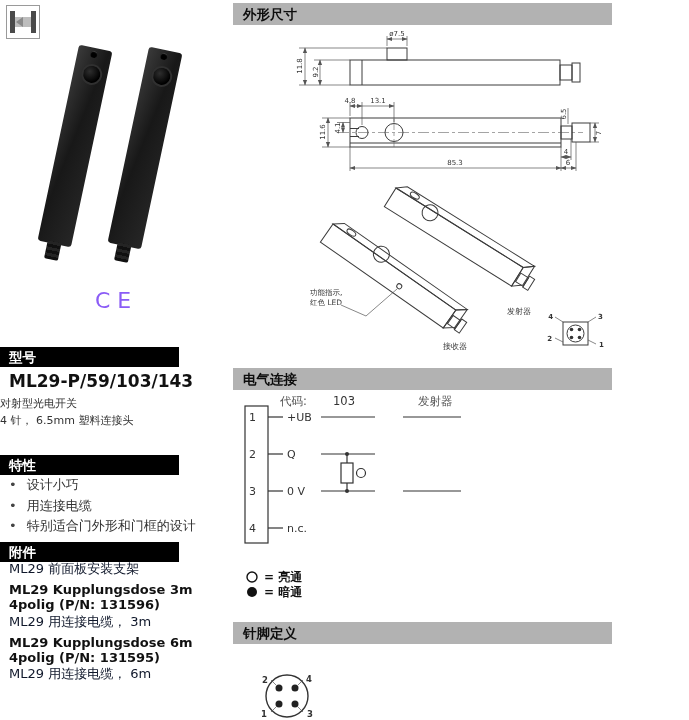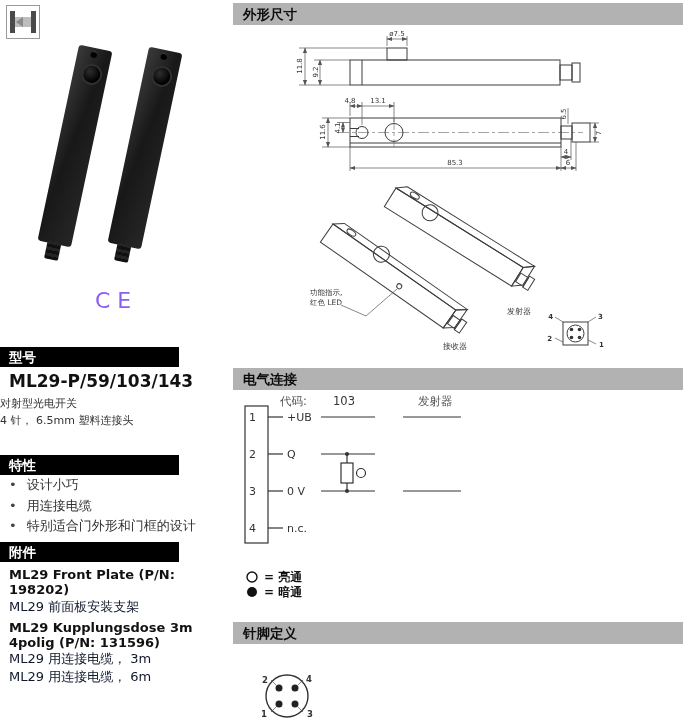--- a/index.html
+++ b/index.html
@@ -26,21 +26,21 @@
       font-size:13.5px;font-weight:bold;line-height:20px;padding-left:9px;box-sizing:border-box;}
   .model-name{position:absolute;left:9px;top:371px;font-size:17px;font-weight:bold;color:#111;}
   .model-desc{position:absolute;left:0;font-size:11px;color:#333;}
   .features{position:absolute;left:9px;top:478px;width:212px;}
   .feature-row{display:flex;gap:10px;font-size:13px;color:#333;margin-bottom:7px;line-height:1.05;}
   .feature-row .b{color:#444;}
   .accessories{position:absolute;left:9px;top:562px;width:213px;}
   .acc-title{margin:5px 0 2px;font-size:13px;font-weight:bold;color:#111;line-height:1.18;}
   .acc-desc{margin:0 0 3px;font-size:13px;color:#0f172a;line-height:1.15;}
   
-  .hdr-gray{position:absolute;left:233px;width:450px;height:22px;background:#b2b2b2;color:#0d0d0d;
+  .hdr-gray{position:absolute;left:233px;width:379px;height:22px;background:#b2b2b2;color:#0d0d0d;
       font-size:13.5px;font-weight:bold;line-height:22px;padding-left:10px;box-sizing:border-box;}
   svg{position:absolute;overflow:visible;}
   svg text{font-family:"DejaVu Sans","Liberation Sans",sans-serif;fill:#333;}
   .tl{stroke:#3c3c3c;stroke-width:1;fill:none;}        
   .dl{stroke:#555;stroke-width:0.7;fill:none;}         
   .cl{stroke:#666;stroke-width:0.6;fill:none;stroke-dasharray:11 3 3 3;} 
   .dim{font-size:7px;fill:#333;}
   .lbl{font-size:8px;fill:#3a3a3a;}
   .wire{stroke:#333;stroke-width:1.2;fill:none;}
 </style>
@@ -87,24 +87,24 @@
       <span>用连接电缆</span>
     </div>
     <div class="feature-row">
       <span class="b">•</span>
       <span>特别适合门外形和门框的设计</span>
     </div>
   </div>
 
   <div class="hdr-black" style="top:542px">附件</div>
   <div class="accessories">
-    <p class="acc-title">ML29 Front Plate (P/N: 198202)</p>
     <p class="acc-desc">ML29 前面板安装支架</p>
     <p class="acc-title">ML29 Kupplungsdose 3m 4polig (P/N: 131596)</p>
     <p class="acc-desc">ML29 用连接电缆， 3m</p>
+    <p class="acc-title">ML29 Kupplungsdose 6m 4polig (P/N: 131595)</p>
     <p class="acc-desc">ML29 用连接电缆， 6m</p>
   </div>
 
   <div class="hdr-gray" style="top:3px">外形尺寸</div>
 
   <svg style="left:233px;top:28px" width="456" height="335" viewBox="0 0 456 335">
     <defs>
       <marker id="ar" markerUnits="userSpaceOnUse" markerWidth="6" markerHeight="6" refX="5" refY="3" orient="auto-start-reverse">
         <path d="M0,0.9 L5.5,3 L0,5.1 z" fill="#555"></path>
       </marker>

